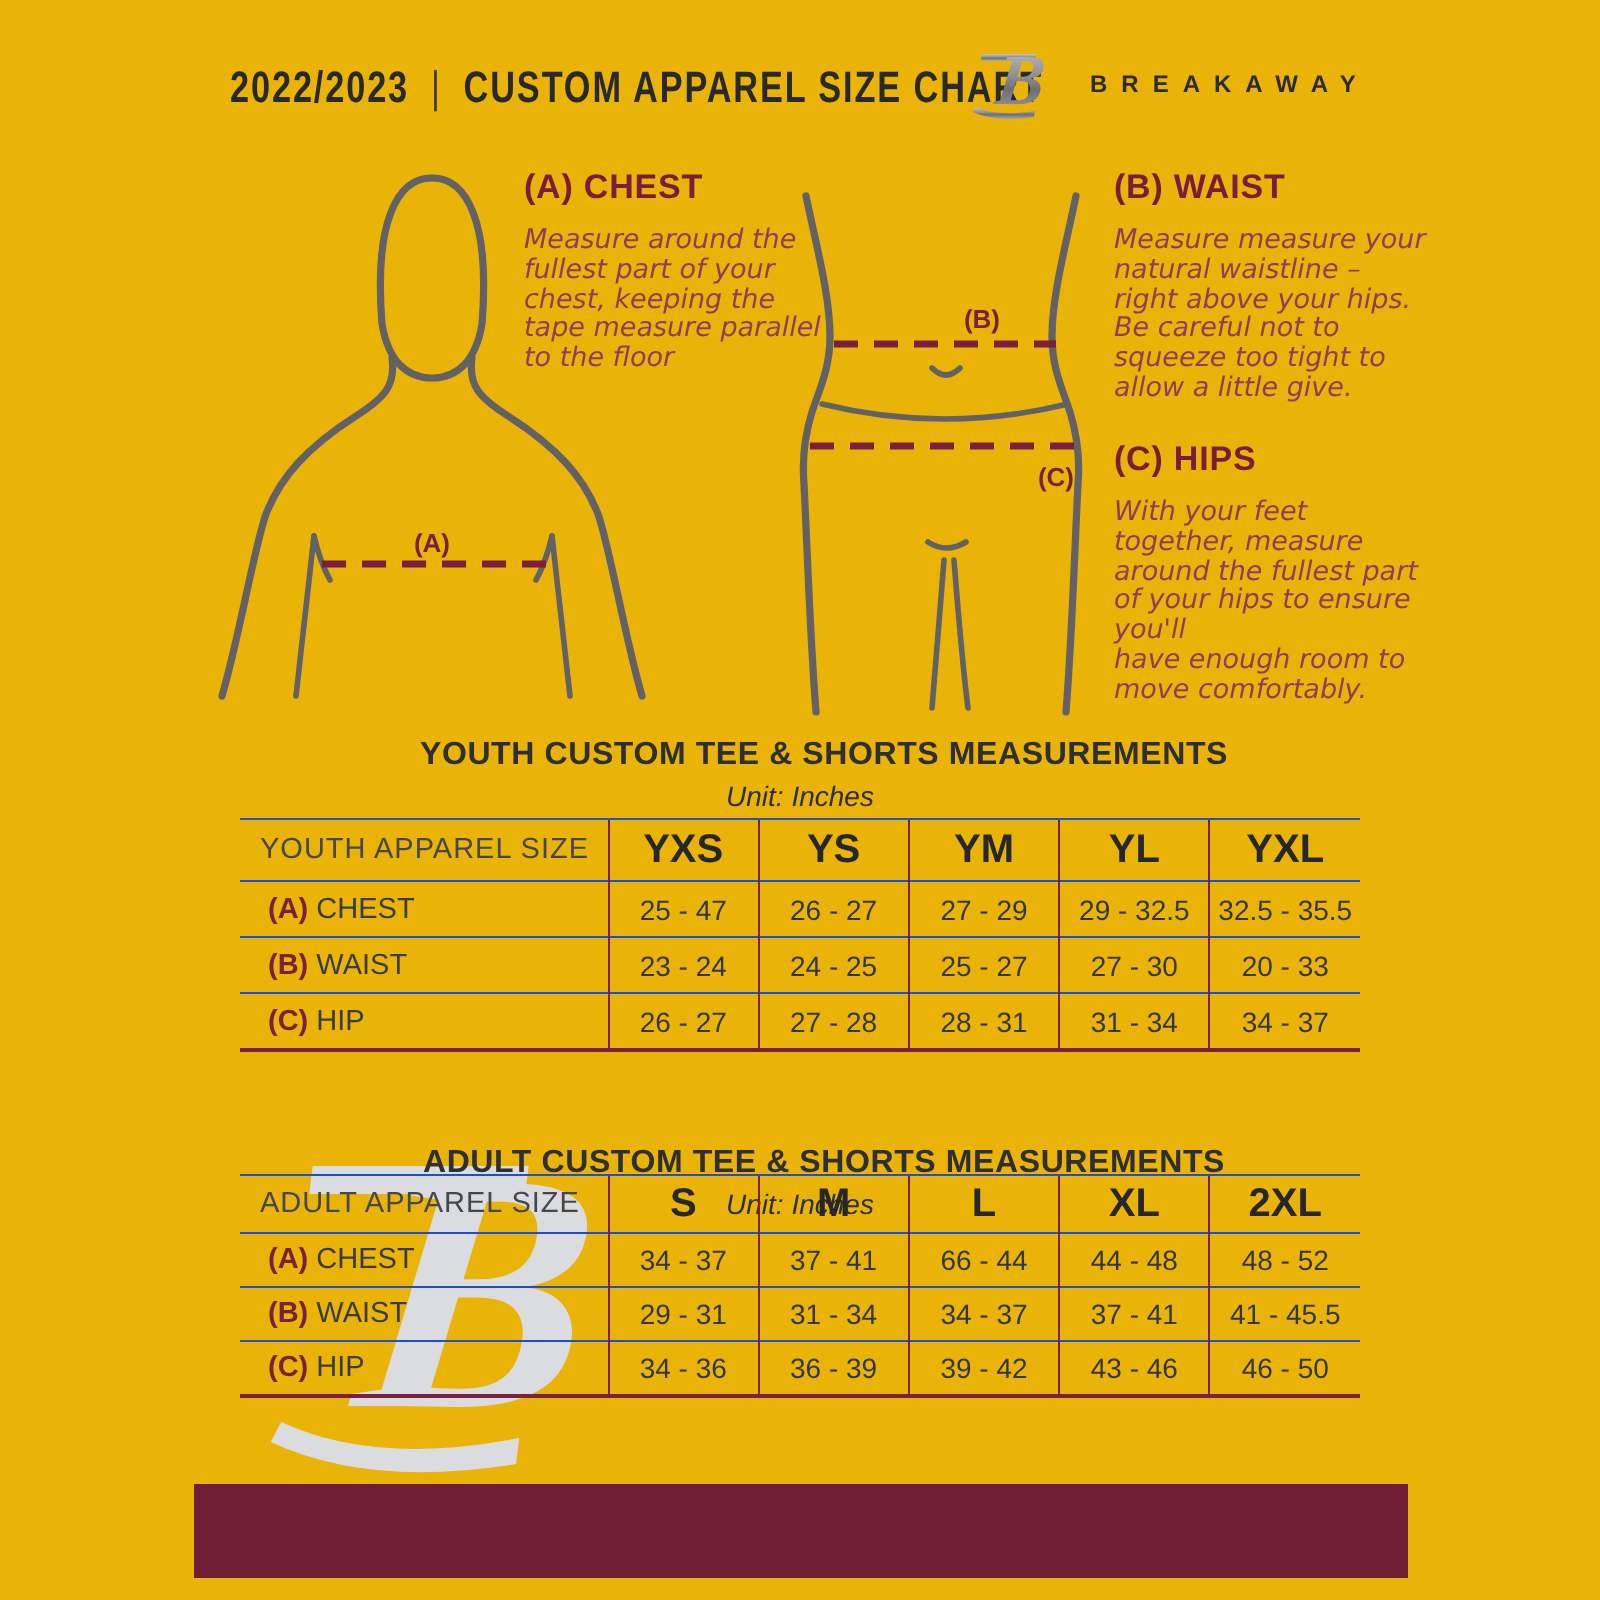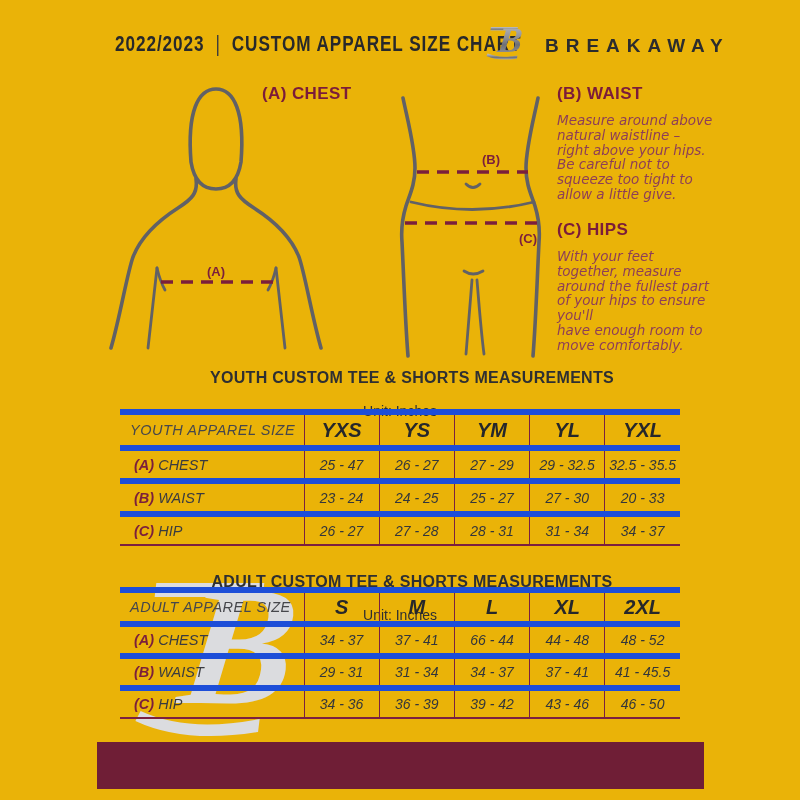--- a/index.html
+++ b/index.html
@@ -5,21 +5,21 @@
   html,body{margin:0;padding:0;background:#e7e8ea;}
   .page{position:relative;width:800px;height:800px;background:#eab308;overflow:hidden;
         font-family:"Liberation Sans",sans-serif;}
 
   
   .hdr-title{position:absolute;left:115px;top:31px;white-space:nowrap;
              transform:scaleX(.78);transform-origin:left center;
              font-size:22px;font-weight:bold;letter-spacing:1.2px;color:#28292b;}
   .hdr-title .pipe{font-weight:400;color:#3a3b3d;margin:0 14px;}
   .brand-logo{position:absolute;left:486px;top:18px;}
-  .brand-name{position:absolute;left:545px;top:35px;font-size:19px;font-weight:bold;
+  .brand-name{position:absolute;left:545px;top:35px;font-size:12px;font-weight:bold;
               letter-spacing:7px;color:#2b2c2e;}
 
   
   .inst{position:absolute;z-index:2;}
   .inst h3{margin:0 0 9px 0;font-size:17px;font-weight:bold;letter-spacing:.4px;color:#7b1c3a;}
   .inst p{margin:0;font-size:13.5px;line-height:14.8px;font-style:italic;
           font-family:"DejaVu Sans","Liberation Sans",sans-serif;color:#8d3e58;white-space:pre-line;}
   #inst-chest{left:262px;top:84px;width:150px;}
   #inst-waist{left:557px;top:84px;width:158px;}
   #inst-hips {left:557px;top:220px;width:160px;}
@@ -31,30 +31,30 @@
   .outline{fill:none;stroke:#616166;stroke-width:3.6;stroke-linecap:round;}
   .thin{fill:none;stroke:#616166;stroke-width:2.8;stroke-linecap:round;}
   .dash{fill:none;stroke:#7b1f3c;stroke-width:3.4;stroke-dasharray:12 8;}
   .tag{font-family:"Liberation Sans",sans-serif;font-size:13px;font-weight:bold;fill:#7b1f3c;}
 
   
   .section-head{position:absolute;left:0;width:800px;text-align:center;z-index:2;}
   #youth-head{top:369px;}
   #adult-head{top:573px;}
   .tbl-title{font-size:16px;font-weight:bold;letter-spacing:.3px;color:#2e2f32;margin-left:24px;}
-  .tbl-unit{margin-top:16px;font-size:14px;color:#2e2f32;}
+  .tbl-unit{margin-top:3px;font-size:14px;font-style:italic;color:#2e2f32;}
 
   
   table.size-table{position:absolute;left:120px;width:560px;border-collapse:collapse;
                    table-layout:fixed;z-index:2;background:transparent;}
   #youth-table{top:409px;}
   #adult-table{top:587px;}
   .size-table col.c-label{width:184px;}
   .size-table col.c-size{width:75.2px;}
-  .size-table th,.size-table td{border-top:6px solid #1d4ed8;padding:0;font-style:italic;}
+  .size-table th,.size-table td{border-top:1px solid #1d4ed8;padding:0;}
   .size-table th:not(:first-child),.size-table td:not(:first-child){border-left:1.5px solid #7b2040;}
   .size-table tbody tr:last-child td{border-bottom:2px solid #7b2040;}
   .size-table th.label-col{text-align:left;padding-left:10px;font-weight:400;font-size:14.5px;
                            letter-spacing:.5px;color:#46474c;}
   .size-table th.size-col{font-size:20px;font-weight:bold;color:#26272b;}
   .size-table td.label-col{text-align:left;padding-left:14px;font-size:14.5px;color:#3a3b40;}
   .size-table td.label-col b{color:#7b1f3c;}
   .size-table td.val{text-align:center;font-size:14px;color:#33363b;}
   #youth-table th{height:30px;} #youth-table td{height:27px;}
   #adult-table th{height:28px;} #adult-table td{height:26px;}
@@ -111,24 +111,29 @@
     <path class="thin" d="M77,190 C75,215 73,241 71,264"></path>
     <path class="thin" d="M82,190 C84,215 86,241 89,264"></path>
     <path class="dash" d="M22,82 H133"></path>
     <path class="dash" d="M10,133 H148"></path>
     <text class="tag" x="96" y="74" text-anchor="middle">(B)</text>
     <text class="tag" x="133" y="153" text-anchor="middle">(C)</text>
   </svg>
 
   <div id="inst-chest" class="inst">
     <h3>(A) CHEST</h3>
+    <p>Measure around the
+fullest part of your
+chest, keeping the
+tape measure parallel
+to the floor</p>
   </div>
   <div id="inst-waist" class="inst">
     <h3>(B) WAIST</h3>
-    <p>Measure around above
+    <p>Measure measure your
 natural waistline –
 right above your hips.
 Be careful not to
 squeeze too tight to
 allow a little give.</p>
   </div>
   <div id="inst-hips" class="inst">
     <h3>(C) HIPS</h3>
     <p>With your feet
 together, measure

